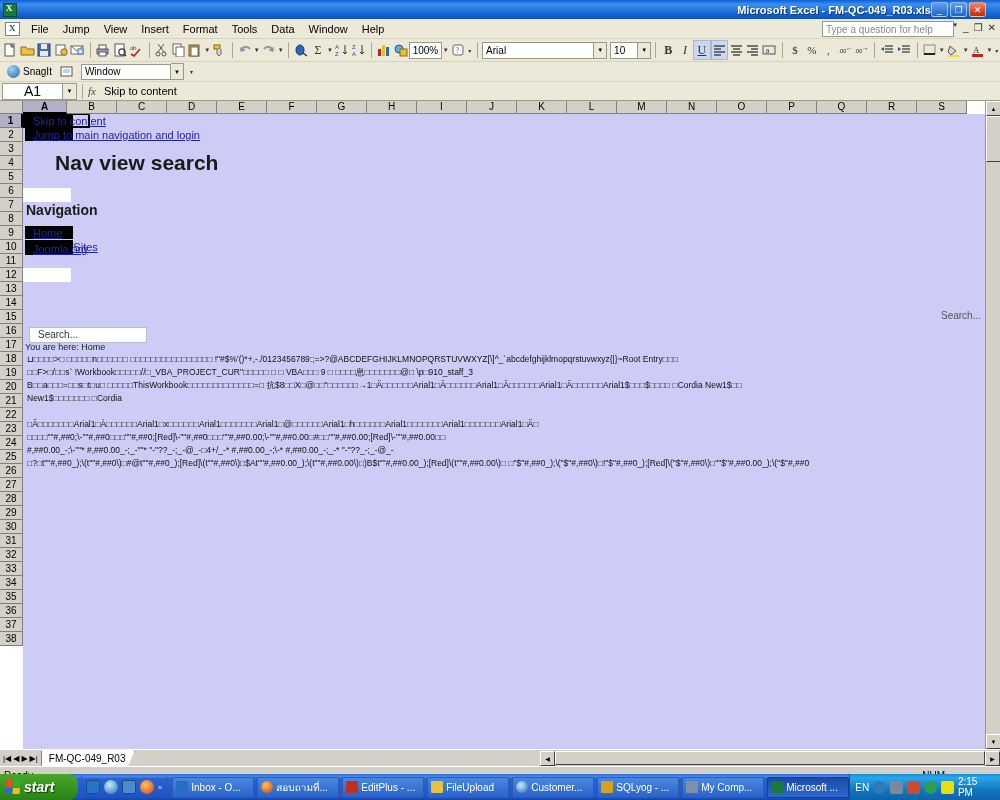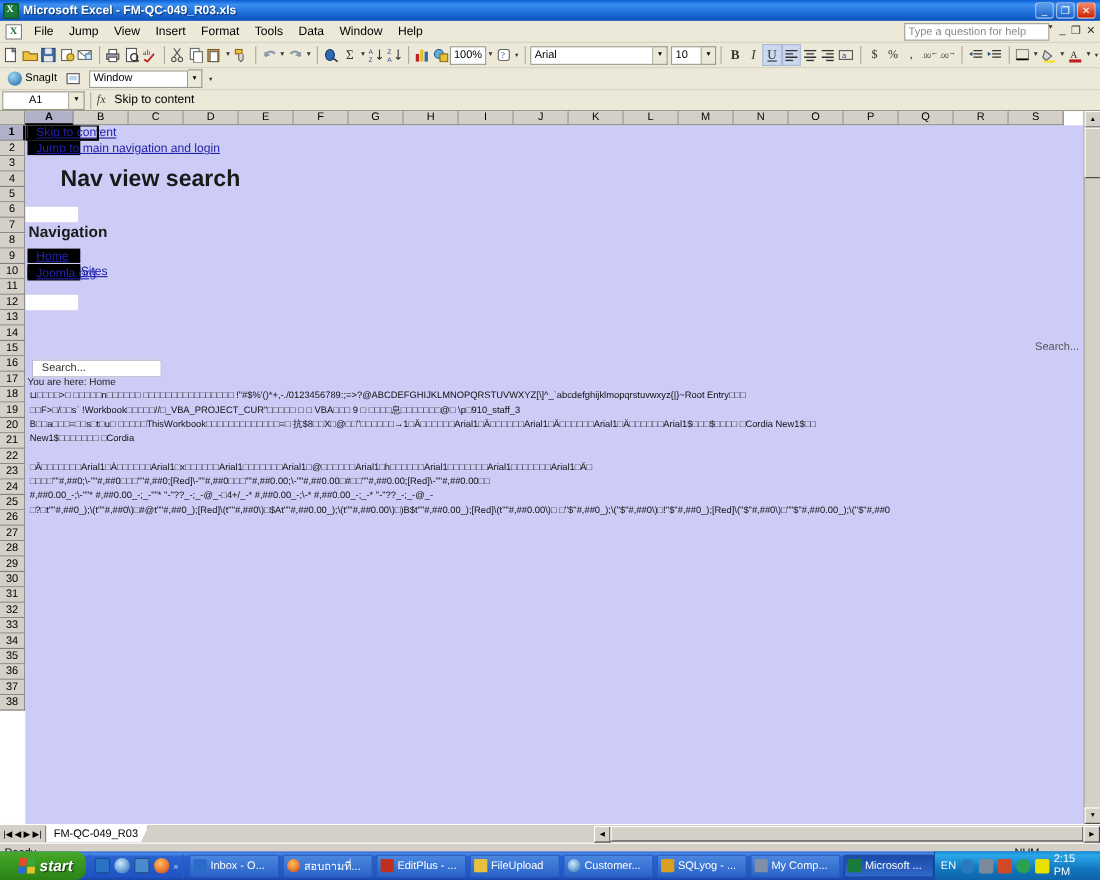--- a/index.html
+++ b/index.html
@@ -11,22 +11,23 @@
     font-size: 11px;
     background: #d4d0c8;
   }
   #app { position: relative; width: 1000px; height: 800px; }
 
   
   .titlebar {
     height: 19px;
     background: linear-gradient(to bottom, #0b5fd4 0%, #1b6fe0 8%, #3b8ff0 22%, #1f6fd8 60%, #0a52bf 100%);
     display: flex; align-items: center;
-    padding: 0 4px 0 3px;
+    padding: 0 14px 0 3px;
     color: #fff;
+    text-align: right;
   }
   .titlebar .tb-icon {
     width: 14px; height: 14px; margin-right: 4px;
     background: #1a7a3c; border: 1px solid #0c4e24;
     position: relative; flex: 0 0 auto;
   }
   .titlebar .tb-icon:after{
     content:"X"; position:absolute; left:2px; top:-1px;
     color:#fff; font-size:9px; font-weight:bold; font-family:"Liberation Serif", serif;
   }
@@ -115,21 +116,21 @@
   }
 
   
   .formulabar {
     height: 19px; background: #ece9d8; display:flex; align-items:center;
     border-bottom: 1px solid #9a9a8c;
   }
   .namebox {
     width: 61px; height: 17px; margin-left:2px;
     border: 1px solid #9a9a8c; background:#fff;
-    font-size: 10px; line-height: 15px; text-align: center;
+    font-size: 14px; line-height: 15px; text-align: center;
   }
   .namebox-arrow{ width:14px;height:17px;border:1px solid #9a9a8c;border-left:none;background:#ece9d8;
     font-size:6px;display:flex;align-items:center;justify-content:center;}
   .fx-sep { width:1px; height:15px; background:#aca899; margin:0 5px;}
   .fx { font-style: italic; font-family:"Liberation Serif",serif; font-size:11px; color:#444; margin-right:6px;}
   .formula-input { flex:1; font-size:11px; color:#000; padding-left:2px; }
 
   
   .gridarea { position:relative; height: 648px; background:#fff; }
   .corner {
@@ -194,21 +195,21 @@
   }
   .statusbar .num { margin-left:auto; margin-right:55px; }
 
   
   .taskbar {
     position:absolute; bottom:0; left:0; width:1000px; height:26px;
     background: linear-gradient(to bottom,#3168d5 0%, #4a89e8 9%, #2a63d0 18%, #1f53c4 88%, #1845a8 100%);
     display:flex; align-items:center;
   }
   .startbtn {
-    width:78px; height:26px; display:flex; align-items:center; gap:4px; padding-left:17px;
+    width:78px; height:26px; display:flex; align-items:center; gap:4px; padding-left:5px;
     background: linear-gradient(to bottom,#4aa72a 0%, #399a1f 40%, #2b8216 100%);
     border-top-right-radius:9px; border-bottom-right-radius:9px;
     color:#fff; font-weight:bold; font-style:italic; font-size:14px;
     text-shadow:1px 1px 1px rgba(0,0,0,.6);
   }
   .startflag { width:15px;height:14px; display:grid; grid-template-columns:1fr 1fr; grid-template-rows:1fr 1fr; gap:1px; transform:skewX(-4deg); }
   .qlaunch { display:flex; align-items:center; gap:4px; padding:0 4px; border-left:1px solid #2a5cc0; border-right:1px solid #2a5cc0; margin-left:3px; height:22px;}
   .qicon { width:14px;height:14px;border-radius:2px; }
   .taskitems { display:flex; align-items:center; gap:3px; margin-left:5px; flex:1; }
   .taskitem {

